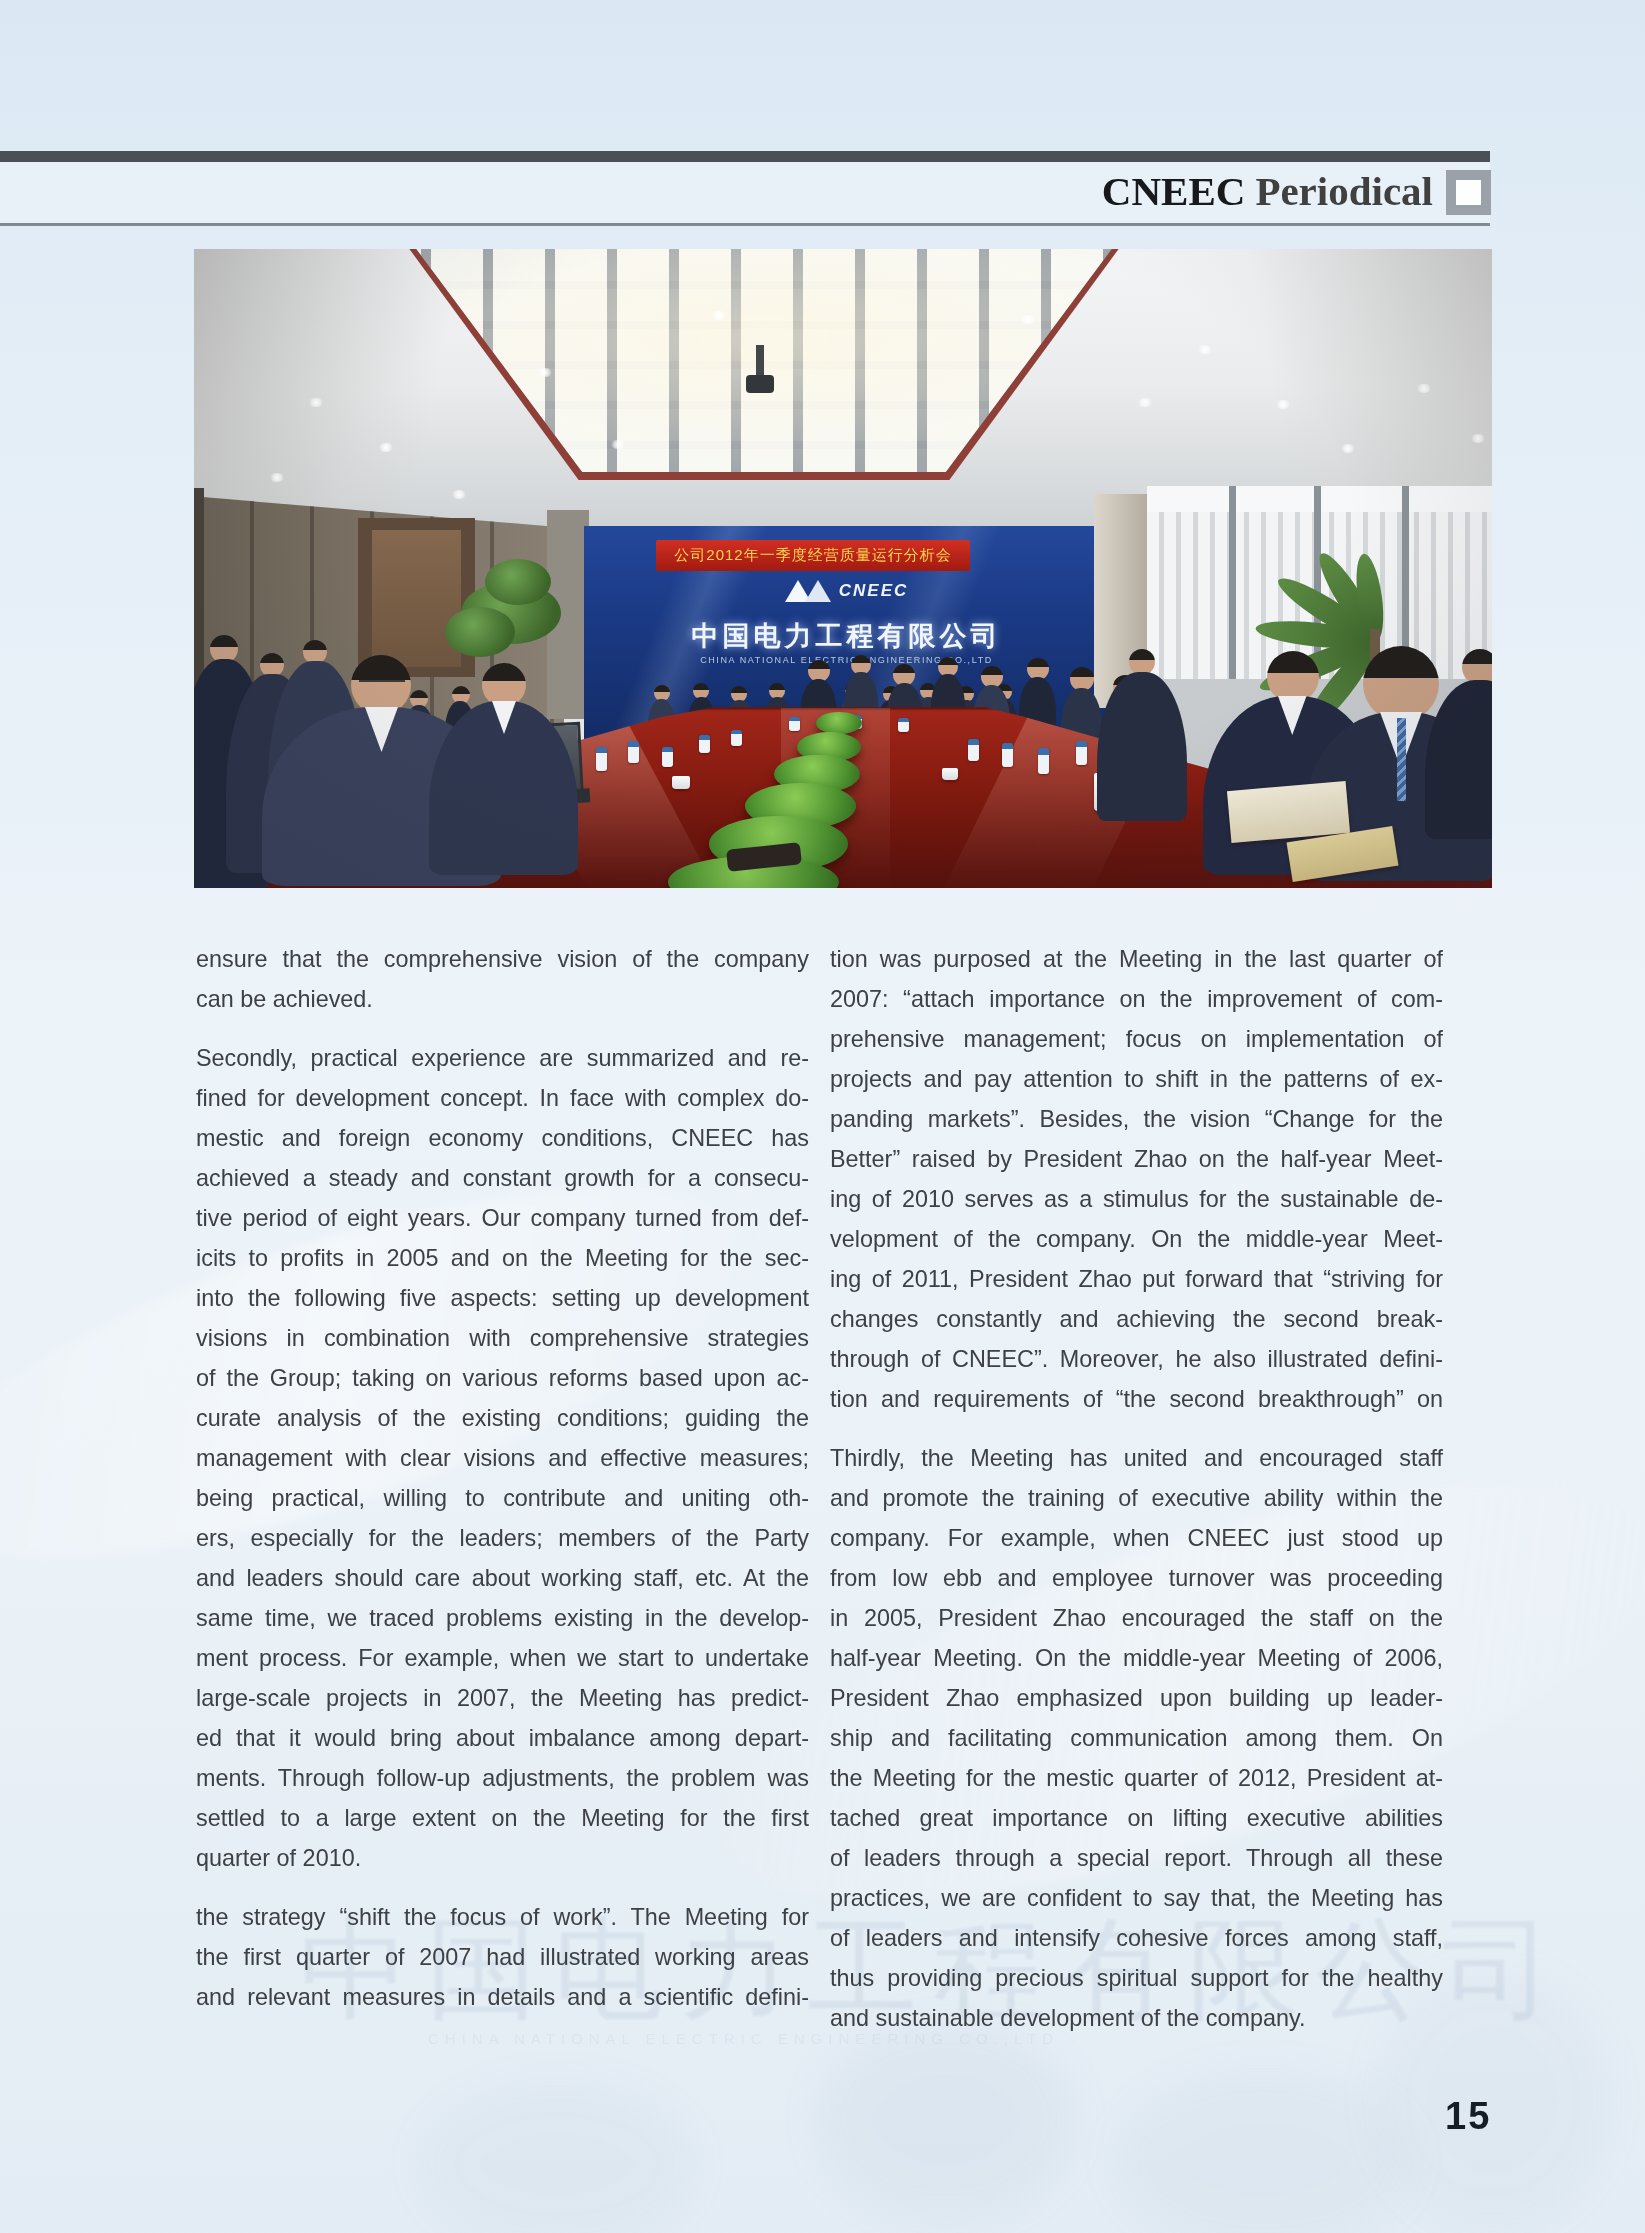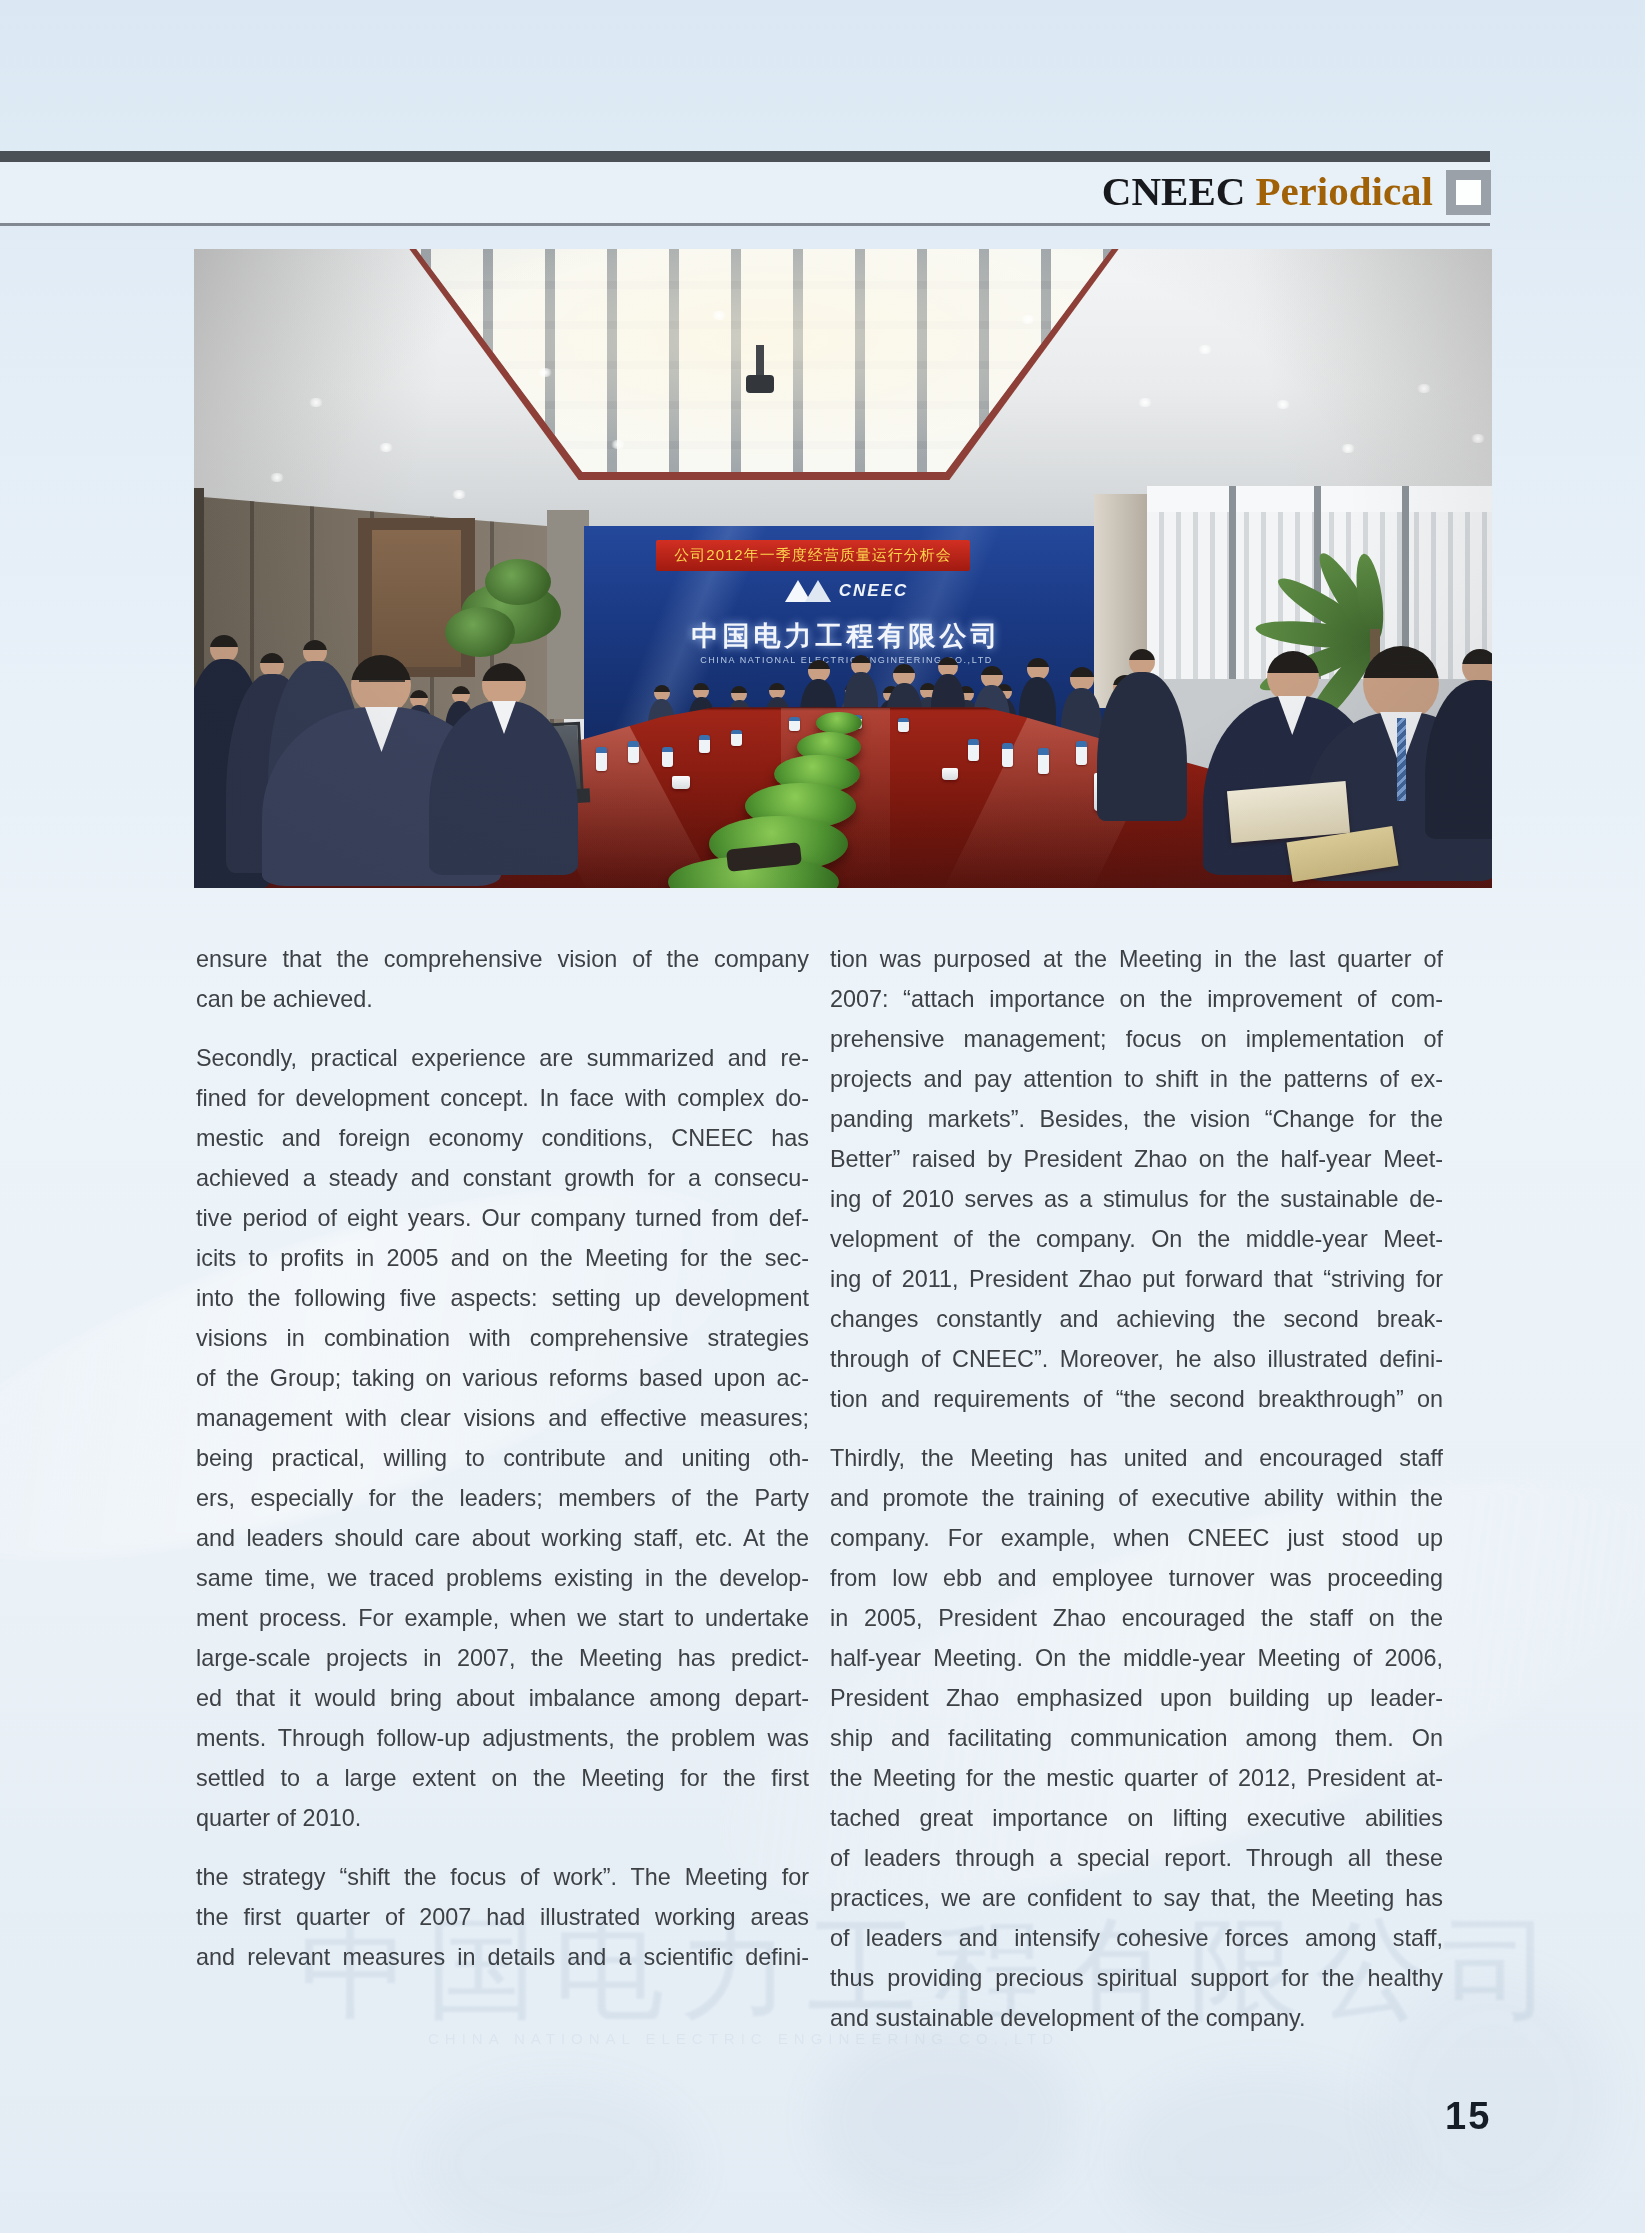--- a/index.html
+++ b/index.html
@@ -12,21 +12,21 @@
   .wm-cn{position:absolute;left:299px;top:1895px;font-size:111px;letter-spacing:16px;color:#8fa9c2;opacity:.16;filter:blur(1.2px);white-space:nowrap;}
   .wm-en{position:absolute;left:428px;top:2030px;font-size:15px;letter-spacing:6px;color:#8fa9c2;opacity:.12;white-space:nowrap;}
   .ghost{position:absolute;border-radius:50%;background:#7e98b4;filter:blur(22px);}
 
   
   .hdr-bar{position:absolute;left:0;top:151px;width:1490px;height:11px;background:#4b5056;}
   .hdr-strip{position:absolute;left:0;top:162px;width:1490px;height:61px;background:rgba(255,255,255,.30);}
   .hdr-line{position:absolute;left:0;top:223px;width:1490px;height:3px;background:#828990;}
   .hdr-title{position:absolute;top:169px;right:213px;font-family:"Liberation Serif",serif;font-weight:bold;font-size:41px;line-height:44px;white-space:nowrap;}
   .hdr-title .b1{color:#17191d;}
-  .hdr-title .b2{color:#a16207;margin-left:10px;}
+  .hdr-title .b2{color:#404040;margin-left:10px;}
   .hdr-sq{position:absolute;left:1446px;top:170px;width:25px;height:25px;background:#fdfefe;border:10px solid #9aa1a8;}
 
   
   .col{position:absolute;top:939px;width:613px;color:#3d4145;font-size:23.4px;}
   .para{margin:0 0 19px 0;}
   .ln{height:40px;line-height:40px;text-align:justify;text-align-last:justify;overflow:hidden;}
   .ln.end{text-align-last:left;}
   .pageno{position:absolute;left:1445px;top:2095px;width:60px;font-size:38px;font-weight:bold;color:#161d27;letter-spacing:2px;}
 
   
@@ -330,20 +330,21 @@
     <div class="para">
       <div class="ln">Secondly, practical experience are summarized and re-</div>
       <div class="ln">fined for development concept. In face with complex do-</div>
       <div class="ln">mestic and foreign economy conditions, CNEEC has</div>
       <div class="ln">achieved a steady and constant growth for a consecu-</div>
       <div class="ln">tive period of eight years. Our company turned from def-</div>
       <div class="ln">icits to profits in 2005 and on the Meeting for the sec-</div>
       <div class="ln">into the following five aspects: setting up development</div>
       <div class="ln">visions in combination with comprehensive strategies</div>
       <div class="ln">of the Group; taking on various reforms based upon ac-</div>
+      <div class="ln">curate analysis of the existing conditions; guiding the</div>
       <div class="ln">management with clear visions and effective measures;</div>
       <div class="ln">being practical, willing to contribute and uniting oth-</div>
       <div class="ln">ers, especially for the leaders; members of the Party</div>
       <div class="ln">and leaders should care about working staff, etc. At the</div>
       <div class="ln">same time, we traced problems existing in the develop-</div>
       <div class="ln">ment process. For example, when we start to undertake</div>
       <div class="ln">large-scale projects in 2007, the Meeting has predict-</div>
       <div class="ln">ed that it would bring about imbalance among depart-</div>
       <div class="ln">ments. Through follow-up adjustments, the problem was</div>
       <div class="ln">settled to a large extent on the Meeting for the first</div>

